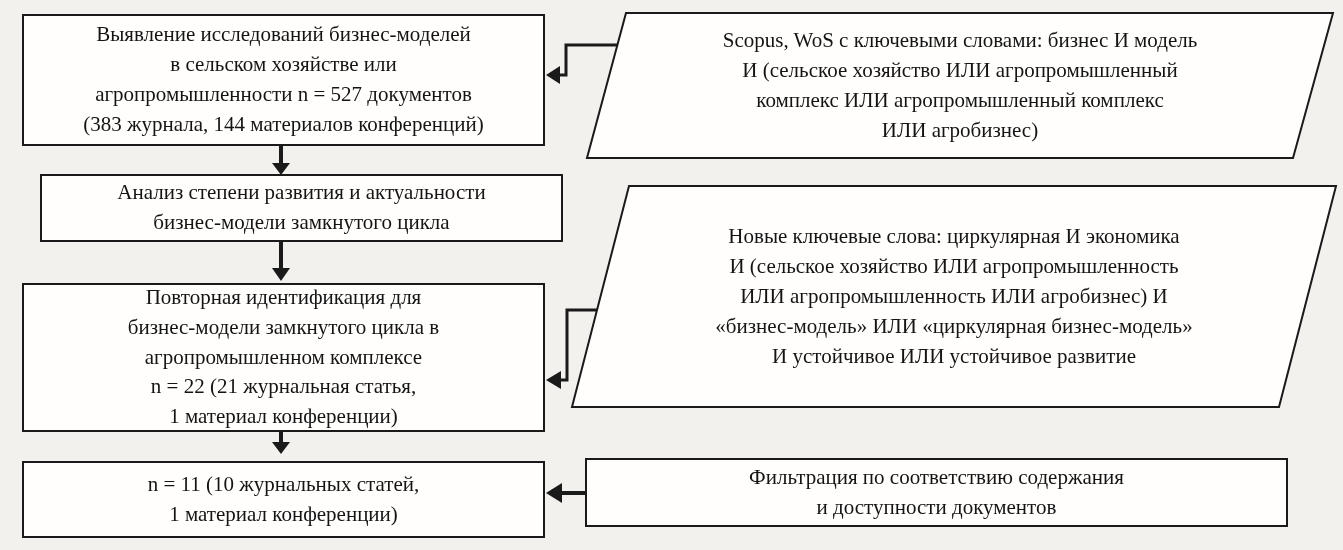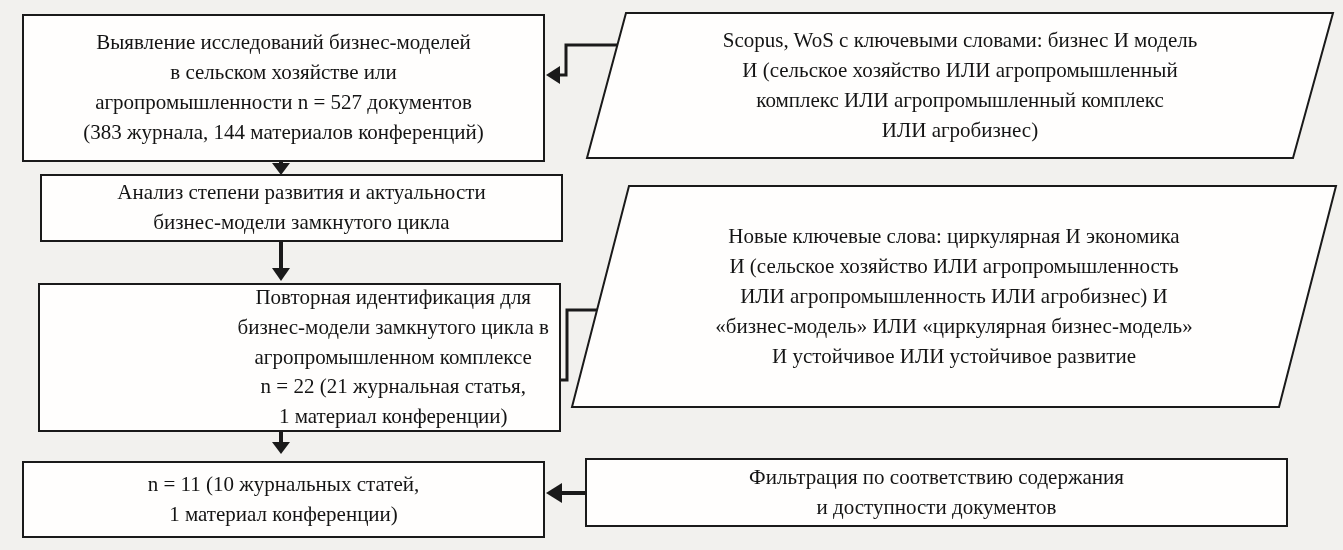--- a/index.html
+++ b/index.html
@@ -54,23 +54,23 @@
     position: absolute;
     left: 0;
     top: 0;
     width: 100%;
     height: 100%;
     display: flex;
     align-items: center;
     justify-content: center;
   }
   
-  #node-identify   { left: 22px;  top: 14px;  width: 523px; height: 148px; }
+  #node-identify   { left: 22px;  top: 14px;  width: 523px; height: 132px; }
   #node-analysis   { left: 22px;  top: 174px; width: 523px; height: 68px; margin-left: 18px;  }
-  #node-reidentify { left: 38px;  top: 283px; width: 523px; height: 149px; justify-content: flex-end; }
+  #node-reidentify { left: 22px;  top: 283px; width: 523px; height: 149px; }
   #node-final      { left: 22px;  top: 461px; width: 523px; height: 77px;  }
   #node-filter     { left: 585px; top: 458px; width: 703px; height: 69px;  }
   #node-keywords1  { left: 585px; top: 12px;  width: 750px; height: 148px; }
   #node-keywords2  { left: 570px; top: 185px; width: 768px; height: 224px; }
 </style>
 </head>
 <body>
 
 <div class="canvas">
 

